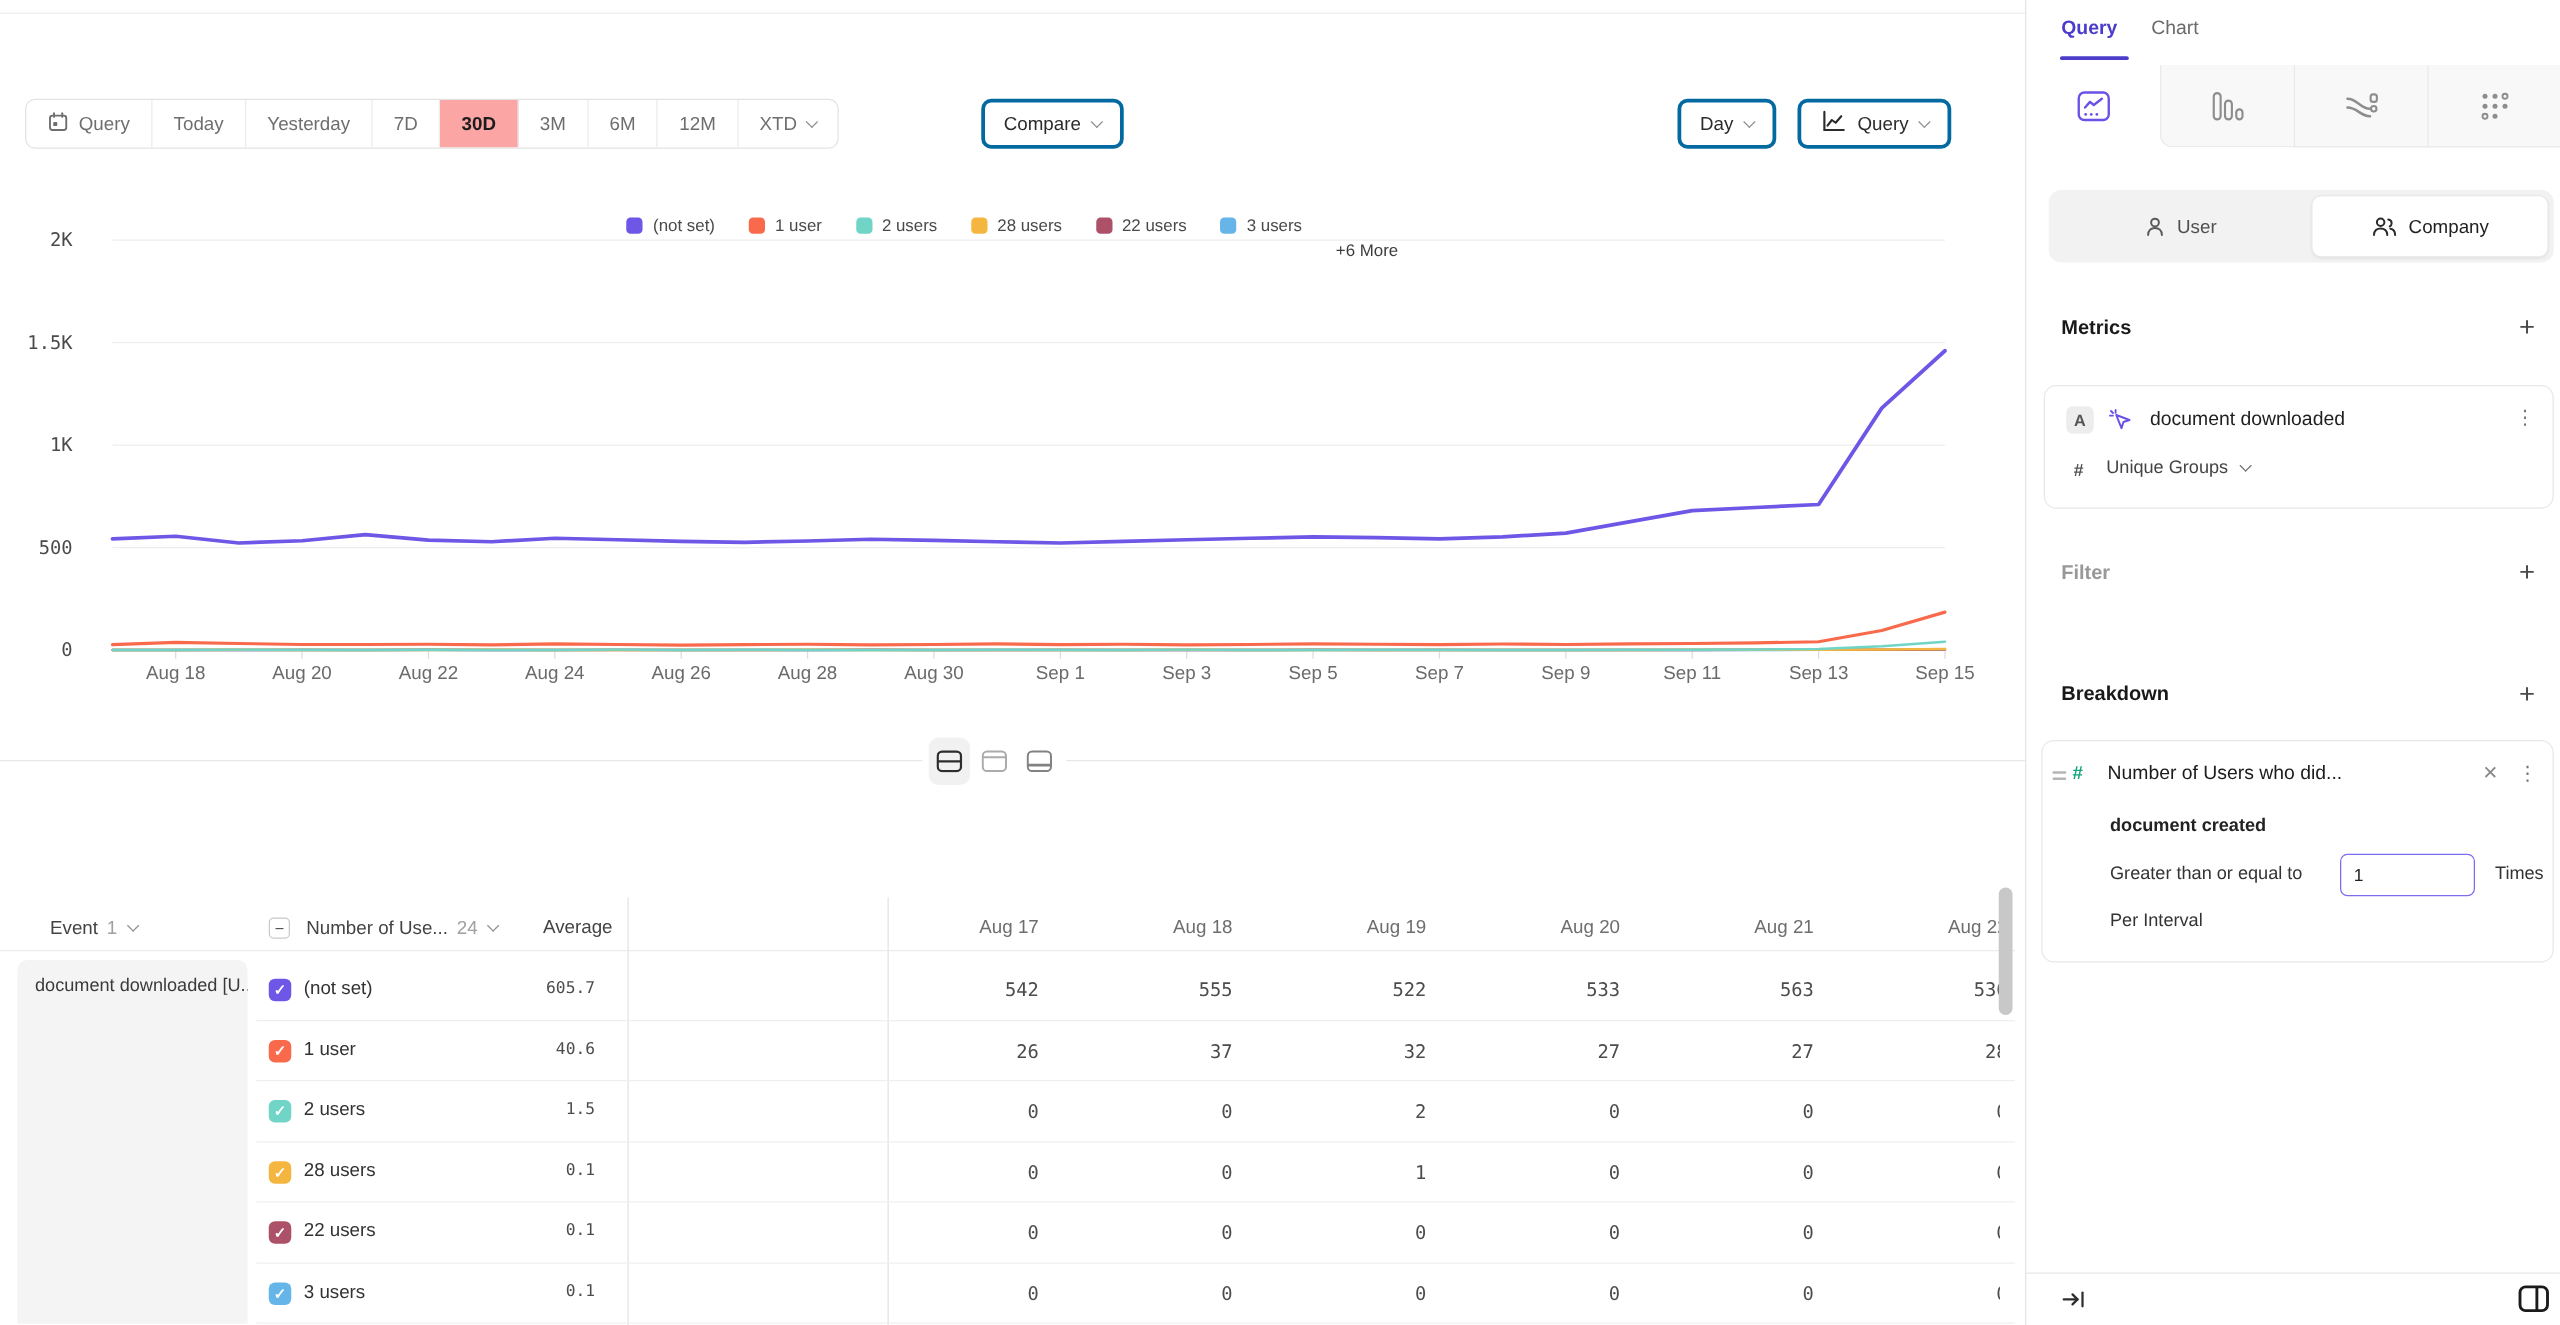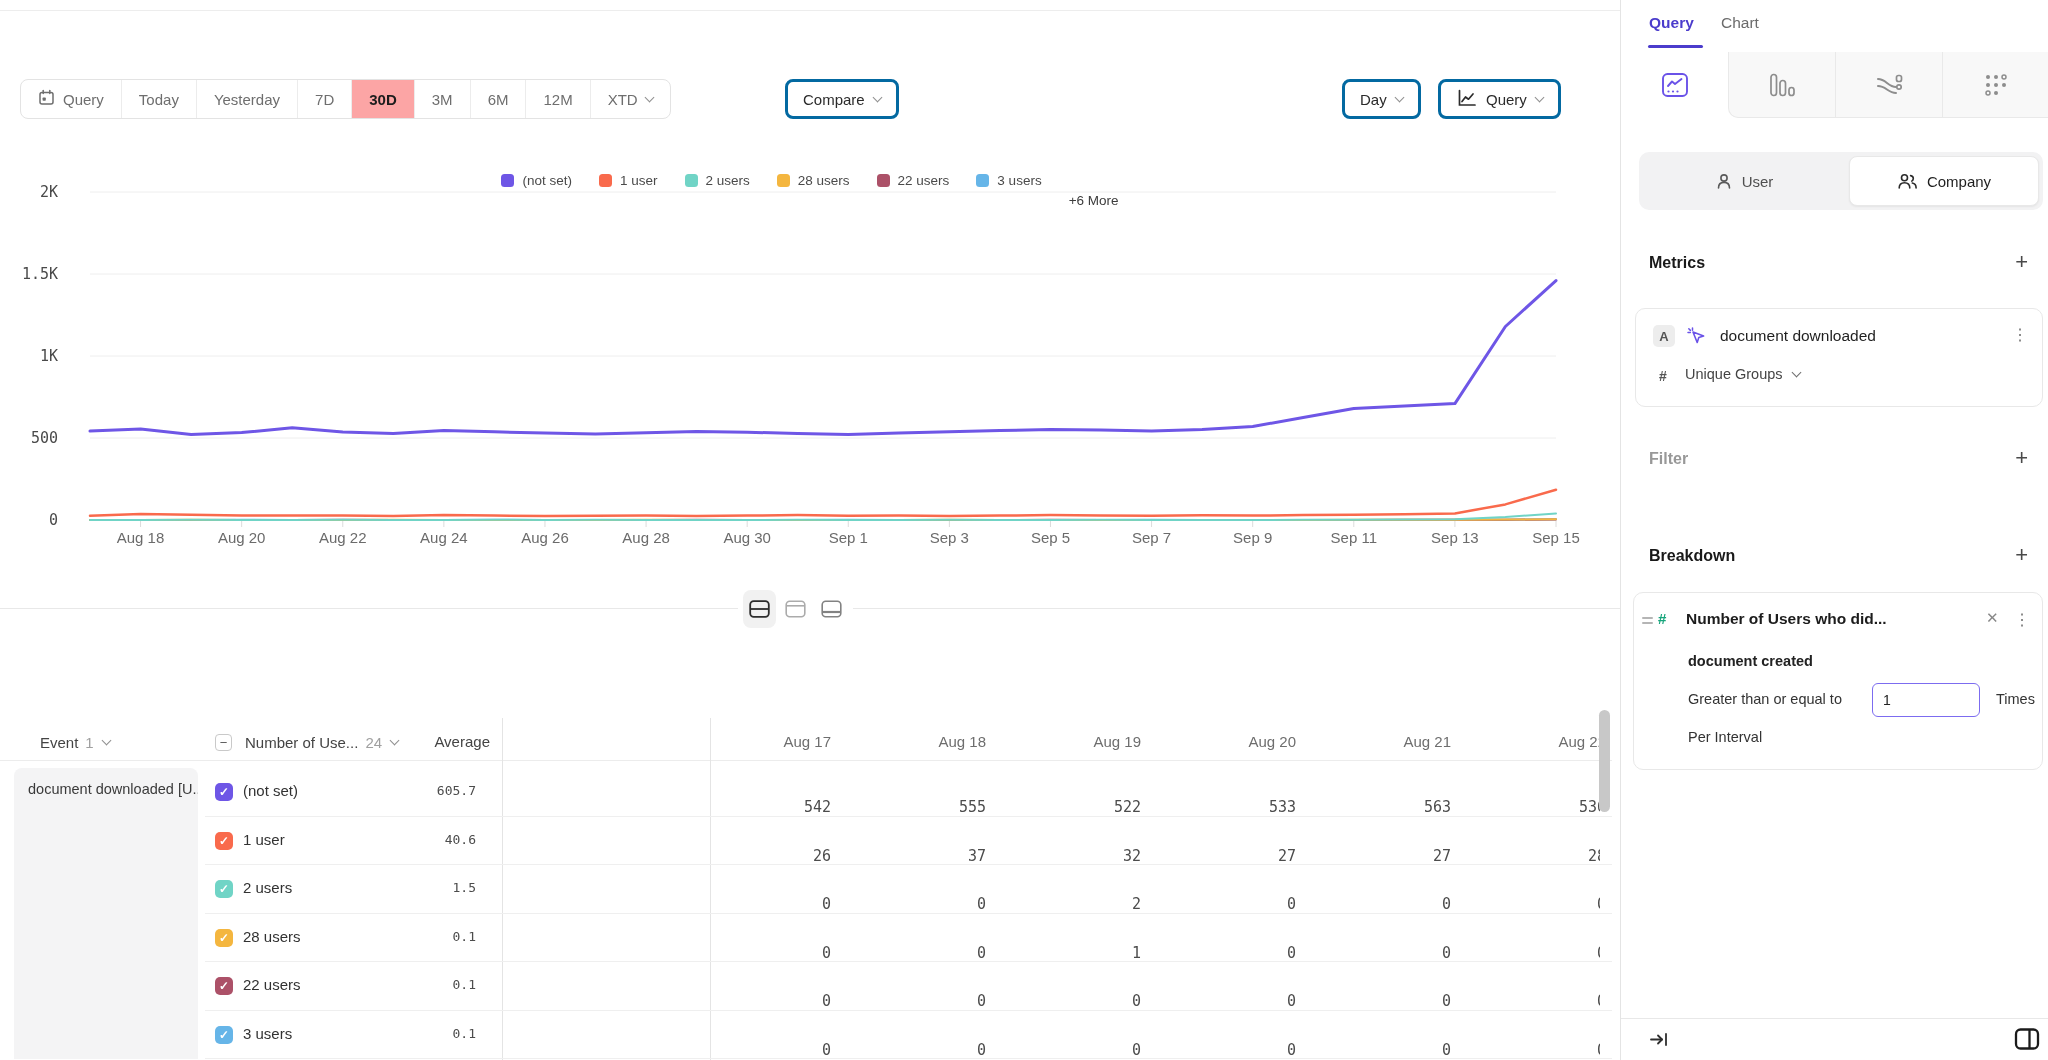--- a/index.html
+++ b/index.html
@@ -83,21 +83,21 @@
   .rows { position:absolute; left:0; top:768px; width:1612px; }
   .trow { position:relative; height:48.5px; }
   .trow::after { content:""; position:absolute; left:205px; right:0; bottom:0; height:1px; background:#efefef; }
   .row-check {
     position:absolute; left:215px; top:15px; width:18px; height:18px; border-radius:5px;
     color:#fff; font-size:12px; font-weight:700; display:flex; align-items:center; justify-content:center; cursor:pointer;
   }
   .row-label { position:absolute; left:243px; top:14px; font-size:15px; color:#323232; white-space:nowrap; }
   .row-avg { position:absolute; left:356px; top:15px; width:120px; text-align:right; font-size:13px; color:#4c4c4c; }
   .row-vals { position:absolute; left:710px; top:15px; width:890px; display:flex; overflow:hidden; }
-  .row-val { flex:0 0 155px; text-align:right; padding-right:34px; font-size:15px; color:#4c4c4c; white-space:nowrap;margin-top:15px; }
+  .row-val { flex:0 0 155px; text-align:right; padding-right:34px; font-size:15px; color:#4c4c4c; white-space:nowrap; }
   .vscroll-thumb { position:absolute; left:1599px; top:710px; width:11px; height:102px; border-radius:5.5px; background:#c8c8c8; }
 
   
   .sidebar { position:absolute; left:1620px; top:0; width:428px; height:1060px; background:#fff; border-left:1px solid #e4e4e4; }
   .sb-tab { position:absolute; top:14px; font-size:15.5px; cursor:pointer; }
   .sb-tab.active { color:#4b3ccc; font-weight:700; }
   .sb-tab.inactive { color:#6b6b6b; }
   .sb-tab-underline { position:absolute; left:27px; top:45px; width:55px; height:3px; background:#4b3ccc; border-radius:2px; }
   .charttype-row { position:absolute; left:0; top:52px; width:428px; height:66px; display:flex; }
   .charttype-cell { width:107px; height:66px; display:flex; align-items:center; justify-content:center; cursor:pointer; }
@@ -119,21 +119,21 @@
   .badge-a { position:absolute; left:17px; top:16px; width:22px; height:22px; background:#ededed; border-radius:5px; color:#555; font-size:13px; font-weight:700; display:flex; align-items:center; justify-content:center; }
   .metric-name { position:absolute; left:84px; top:18px; font-size:15.5px; font-weight:500; color:#1f1f1f; }
   .kebab { position:absolute; font-size:16px; color:#777; letter-spacing:0; cursor:pointer; line-height:18px; text-align:center; }
   .hash-gray { position:absolute; left:23px; top:59px; font-size:14px; font-weight:700; color:#555; }
   .agg-row { position:absolute; left:49px; top:57px; display:flex; align-items:center; gap:10px; font-size:14.5px; font-weight:500; color:#444; cursor:pointer; }
 
   .breakdown-card { position:absolute; left:12px; top:592px; width:410px; height:178px; border:1px solid #e8e8e8; border-radius:10px; }
   .drag-handle { position:absolute; left:8px; top:24px; width:11px; cursor:grab; }
   .drag-handle div { height:1.8px; background:#b5b5b5; margin-bottom:3.5px; border-radius:1px; }
   .hash-green { position:absolute; left:24px; top:17px; font-size:15px; font-weight:700; color:#17a57c; }
-  .bd-title { position:absolute; left:52px; top:17px; font-size:15.5px; font-weight:700; color:#1c1c1c; }
+  .bd-title { position:absolute; left:52px; top:17px; font-size:15.5px; font-weight:400; color:#1c1c1c; }
   .bd-close { position:absolute; left:352px; top:16px; font-size:15px; color:#888; cursor:pointer; }
   .bd-event { position:absolute; left:54px; top:60px; font-size:14.5px; font-weight:700; color:#222; }
   .bd-cond { position:absolute; left:54px; top:98px; font-size:14.5px; color:#333; }
   .bd-input {
     position:absolute; left:238px; top:90px; width:108px; height:34px; border:1.5px solid #7c6cf0;
     border-radius:6px; background:#fff; font-size:14px; color:#222; padding:0 10px; outline:none;
     font-family:"Liberation Sans", sans-serif;
   }
   .bd-times { position:absolute; left:362px; top:98px; font-size:14.5px; color:#333; }
   .bd-per { position:absolute; left:54px; top:136px; font-size:14.5px; color:#333; }

